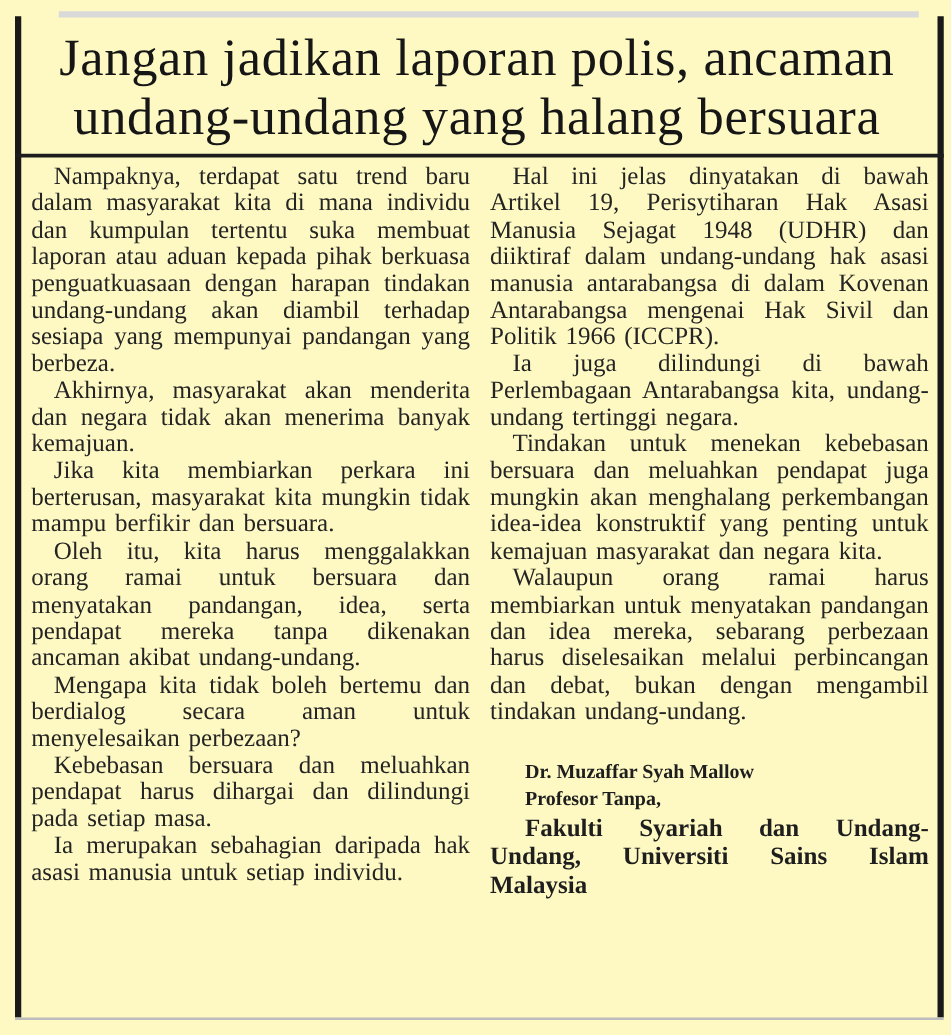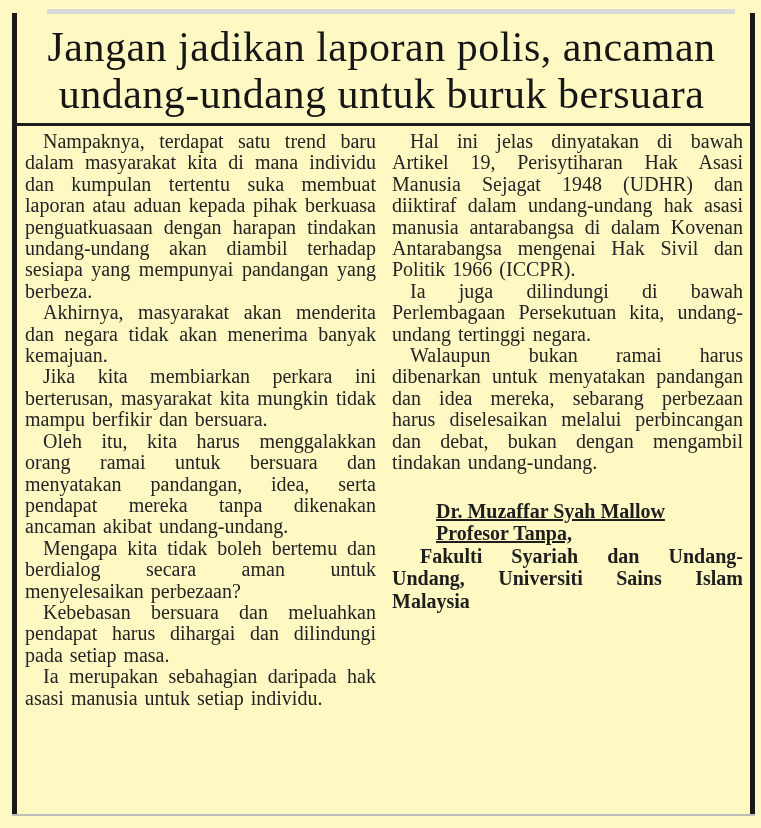--- a/index.html
+++ b/index.html
@@ -85,24 +85,23 @@
     letter-spacing: 0.4px;
     color: #1b1b1b;
   }
   
   .signature {
     margin-top: 26px;
     font-weight: 700;
     color: #1e1e1e;
   }
   .sig-line {
-    margin-left: 44px;
-    font-size: 20px;
+    margin-left: 28px;
+    font-size: 16px;
     line-height: 22.5px;
-    text-decoration: underline;
   }
   .signature p.sig-aff {
     font-weight: 700;
     text-indent: 28px;
     color: #1e1e1e;
     line-height: 22.5px;
   }
   
   .bottom-line {
     position: absolute;
@@ -117,41 +116,42 @@
 <body>
 
 <div class="page">
 
   <div class="edge-strip-top"></div>
   <div class="frame-bar left"></div>
   <div class="frame-bar right"></div>
 
   <h1 class="headline">
     <span class="tl">Jangan jadikan laporan polis, ancaman</span>
-    <span class="tl">undang-undang untuk buruk bersuara</span>
+    <span class="tl">undang-undang yang halang bersuara</span>
   </h1>
 
   <div class="headline-rule"></div>
 
   <div class="columns">
 
     <div class="col">
       <p>Nampaknya, terdapat satu trend baru dalam masyarakat kita di mana individu dan kumpulan tertentu suka membuat laporan atau aduan kepada pihak berkuasa penguatkuasaan dengan harapan tindakan undang-undang akan diambil terhadap sesiapa yang mempunyai pandangan yang berbeza.</p>
       <p>Akhirnya, masyarakat akan menderita dan negara tidak akan menerima banyak kemajuan.</p>
       <p>Jika kita membiarkan perkara ini berterusan, masyarakat kita mungkin tidak mampu berfikir dan bersuara.</p>
       <p>Oleh itu, kita harus menggalakkan orang ramai untuk bersuara dan menyatakan pandangan, idea, serta pendapat mereka tanpa dikenakan ancaman akibat undang-undang.</p>
       <p>Mengapa kita tidak boleh bertemu dan berdialog secara aman untuk menyelesaikan perbezaan?</p>
       <p>Kebebasan bersuara dan meluahkan pendapat harus dihargai dan dilindungi pada setiap masa.</p>
       <p>Ia merupakan sebahagian daripada hak asasi manusia untuk setiap individu.</p>
     </div>
 
     <div class="col">
       <p>Hal ini jelas dinyatakan di bawah Artikel 19, Perisytiharan Hak Asasi Manusia Sejagat 1948 (UDHR) dan diiktiraf dalam undang-undang hak asasi manusia antarabangsa di dalam Kovenan Antarabangsa mengenai Hak Sivil dan Politik 1966 (ICCPR).</p>
-      <p>Ia juga dilindungi di bawah Perlembagaan Persekutuan kita, undang-undang tertinggi negara.</p>
-      <p>Walaupun bukan ramai harus dibenarkan untuk menyatakan pandangan dan idea mereka, sebarang perbezaan harus diselesaikan melalui perbincangan dan debat, bukan dengan mengambil tindakan undang-undang.</p>
+      <p>Ia juga dilindungi di bawah Perlembagaan Antarabangsa kita, undang-undang tertinggi negara.</p>
+      <p>Tindakan untuk menekan kebebasan bersuara dan meluahkan pendapat juga mungkin akan menghalang perkembangan idea-idea konstruktif yang penting untuk kemajuan masyarakat dan negara kita.</p>
+      <p>Walaupun orang ramai harus membiarkan untuk menyatakan pandangan dan idea mereka, sebarang perbezaan harus diselesaikan melalui perbincangan dan debat, bukan dengan mengambil tindakan undang-undang.</p>
 
       <div class="signature">
         <div class="sig-line">Dr. Muzaffar Syah Mallow</div>
         <div class="sig-line">Profesor Tanpa,</div>
         <p class="sig-aff">Fakulti Syariah dan Undang-Undang, Universiti Sains Islam Malaysia</p>
       </div>
     </div>
 
   </div>
 

